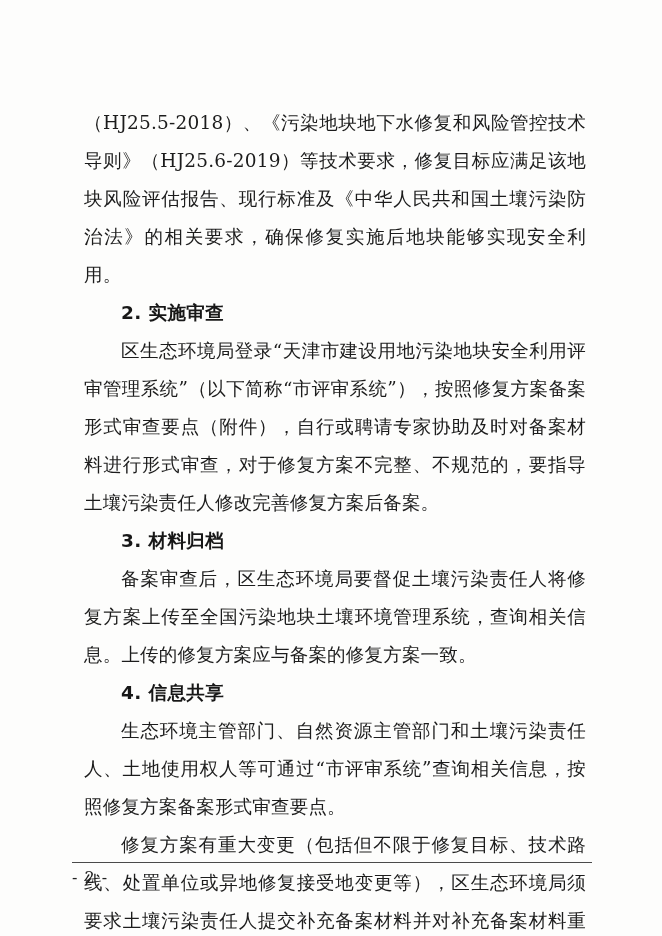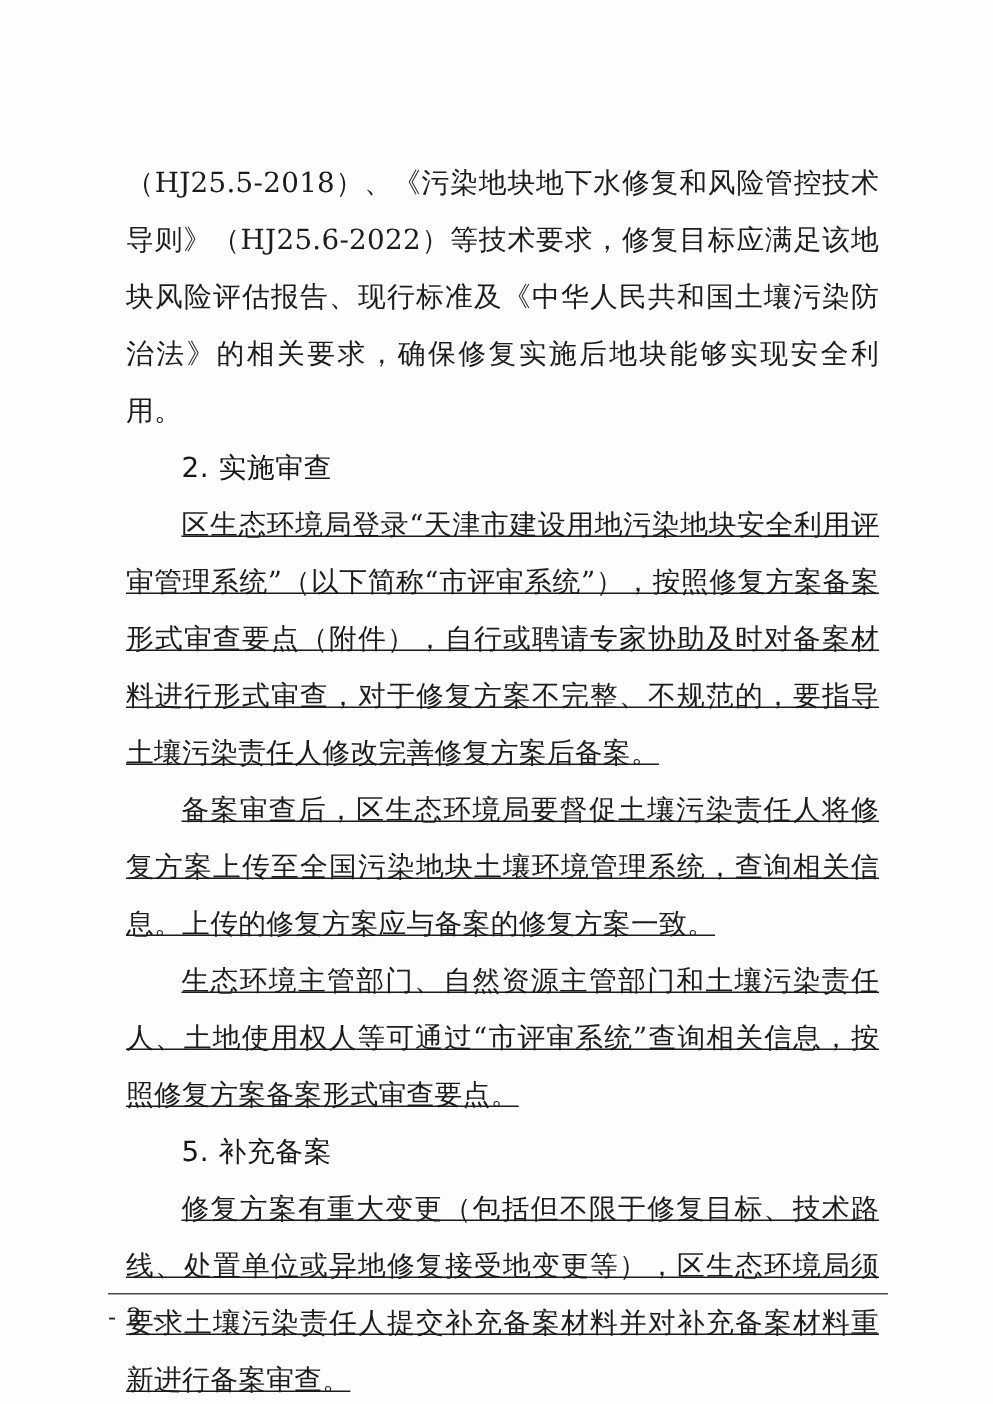--- a/index.html
+++ b/index.html
@@ -31,29 +31,28 @@
     font-size: 18.5px;
     line-height: 38px;
     text-align: justify;
     text-justify: inter-ideograph;
     margin: 0;
     letter-spacing: 0.2px;
     color: #1c1c1c;
   }
   .indent {
     text-indent: 37px;
-    text-decoration: underline;
   }
   .heading {
     font-size: 18.5px;
     line-height: 38px;
     margin: 0;
     text-indent: 37px;
     font-family: "DejaVu Sans", "Liberation Sans", sans-serif;
-    font-weight: 400;
+    font-weight: 700;
     letter-spacing: 0.4px;
     color: #171717;
   }
   .footer {
     position: absolute;
     left: 0;
     top: 862px;
     width: 662px;
     text-align: left;
   }
@@ -74,26 +73,27 @@
     font-family: "DejaVu Serif", "Liberation Serif", serif;
     letter-spacing: 1px;
   }
 </style>
 </head>
 <body>
 
 <div class="page">
 
   <div class="content">
-    <p class="para">（HJ25.5-2018）、《污染地块地下水修复和风险管控技术导则》（HJ25.6-2022）等技术要求，修复目标应满足该地块风险评估报告、现行标准及《中华人民共和国土壤污染防治法》的相关要求，确保修复实施后地块能够实现安全利用。</p>
+    <p class="para">（HJ25.5-2018）、《污染地块地下水修复和风险管控技术导则》（HJ25.6-2019）等技术要求，修复目标应满足该地块风险评估报告、现行标准及《中华人民共和国土壤污染防治法》的相关要求，确保修复实施后地块能够实现安全利用。</p>
     <p class="heading">2. 实施审查</p>
     <p class="para indent">区生态环境局登录“天津市建设用地污染地块安全利用评审管理系统”（以下简称“市评审系统”），按照修复方案备案形式审查要点（附件），自行或聘请专家协助及时对备案材料进行形式审查，对于修复方案不完整、不规范的，要指导土壤污染责任人修改完善修复方案后备案。</p>
+    <p class="heading">3. 材料归档</p>
     <p class="para indent">备案审查后，区生态环境局要督促土壤污染责任人将修复方案上传至全国污染地块土壤环境管理系统，查询相关信息。上传的修复方案应与备案的修复方案一致。</p>
+    <p class="heading">4. 信息共享</p>
     <p class="para indent">生态环境主管部门、自然资源主管部门和土壤污染责任人、土地使用权人等可通过“市评审系统”查询相关信息，按照修复方案备案形式审查要点。</p>
-    <p class="heading">5. 补充备案</p>
     <p class="para indent">修复方案有重大变更（包括但不限于修复目标、技术路线、处置单位或异地修复接受地变更等），区生态环境局须要求土壤污染责任人提交补充备案材料并对补充备案材料重新进行备案审查。</p>
   </div>
 
   <div class="footer">
     <div class="footer-line"></div>
     <div class="page-num">- 2 -</div>
   </div>
 
 </div>
 

